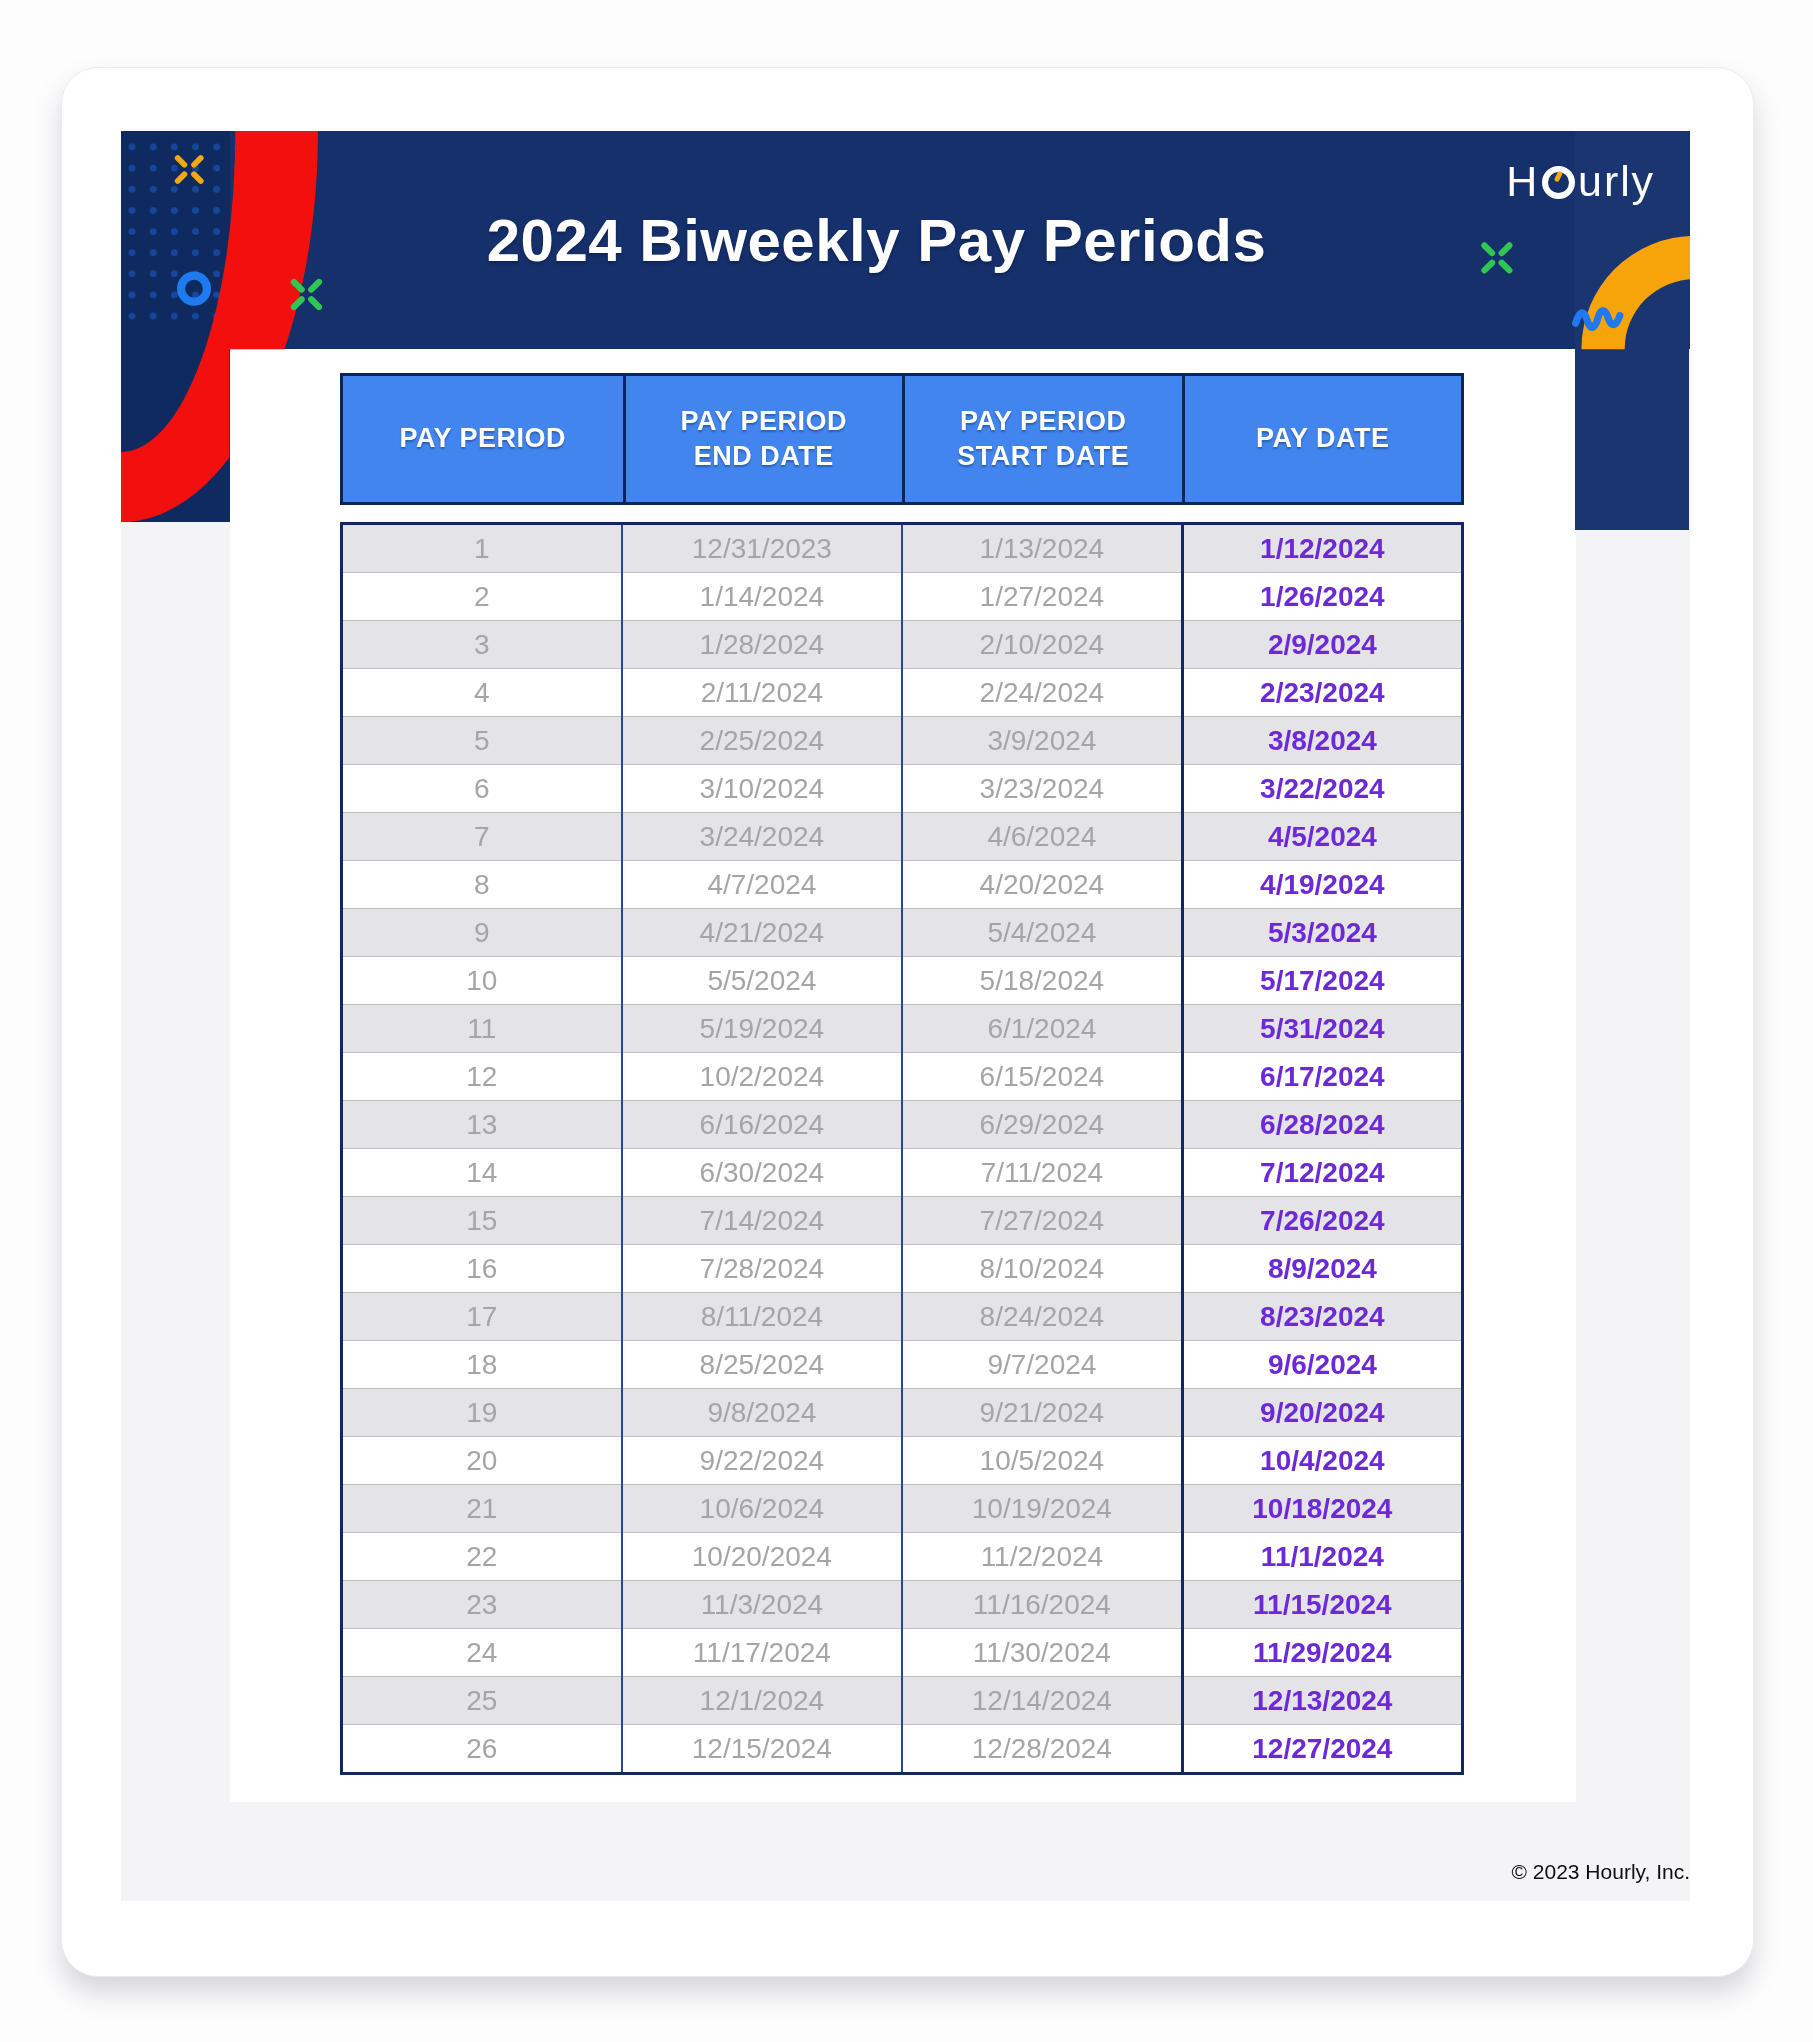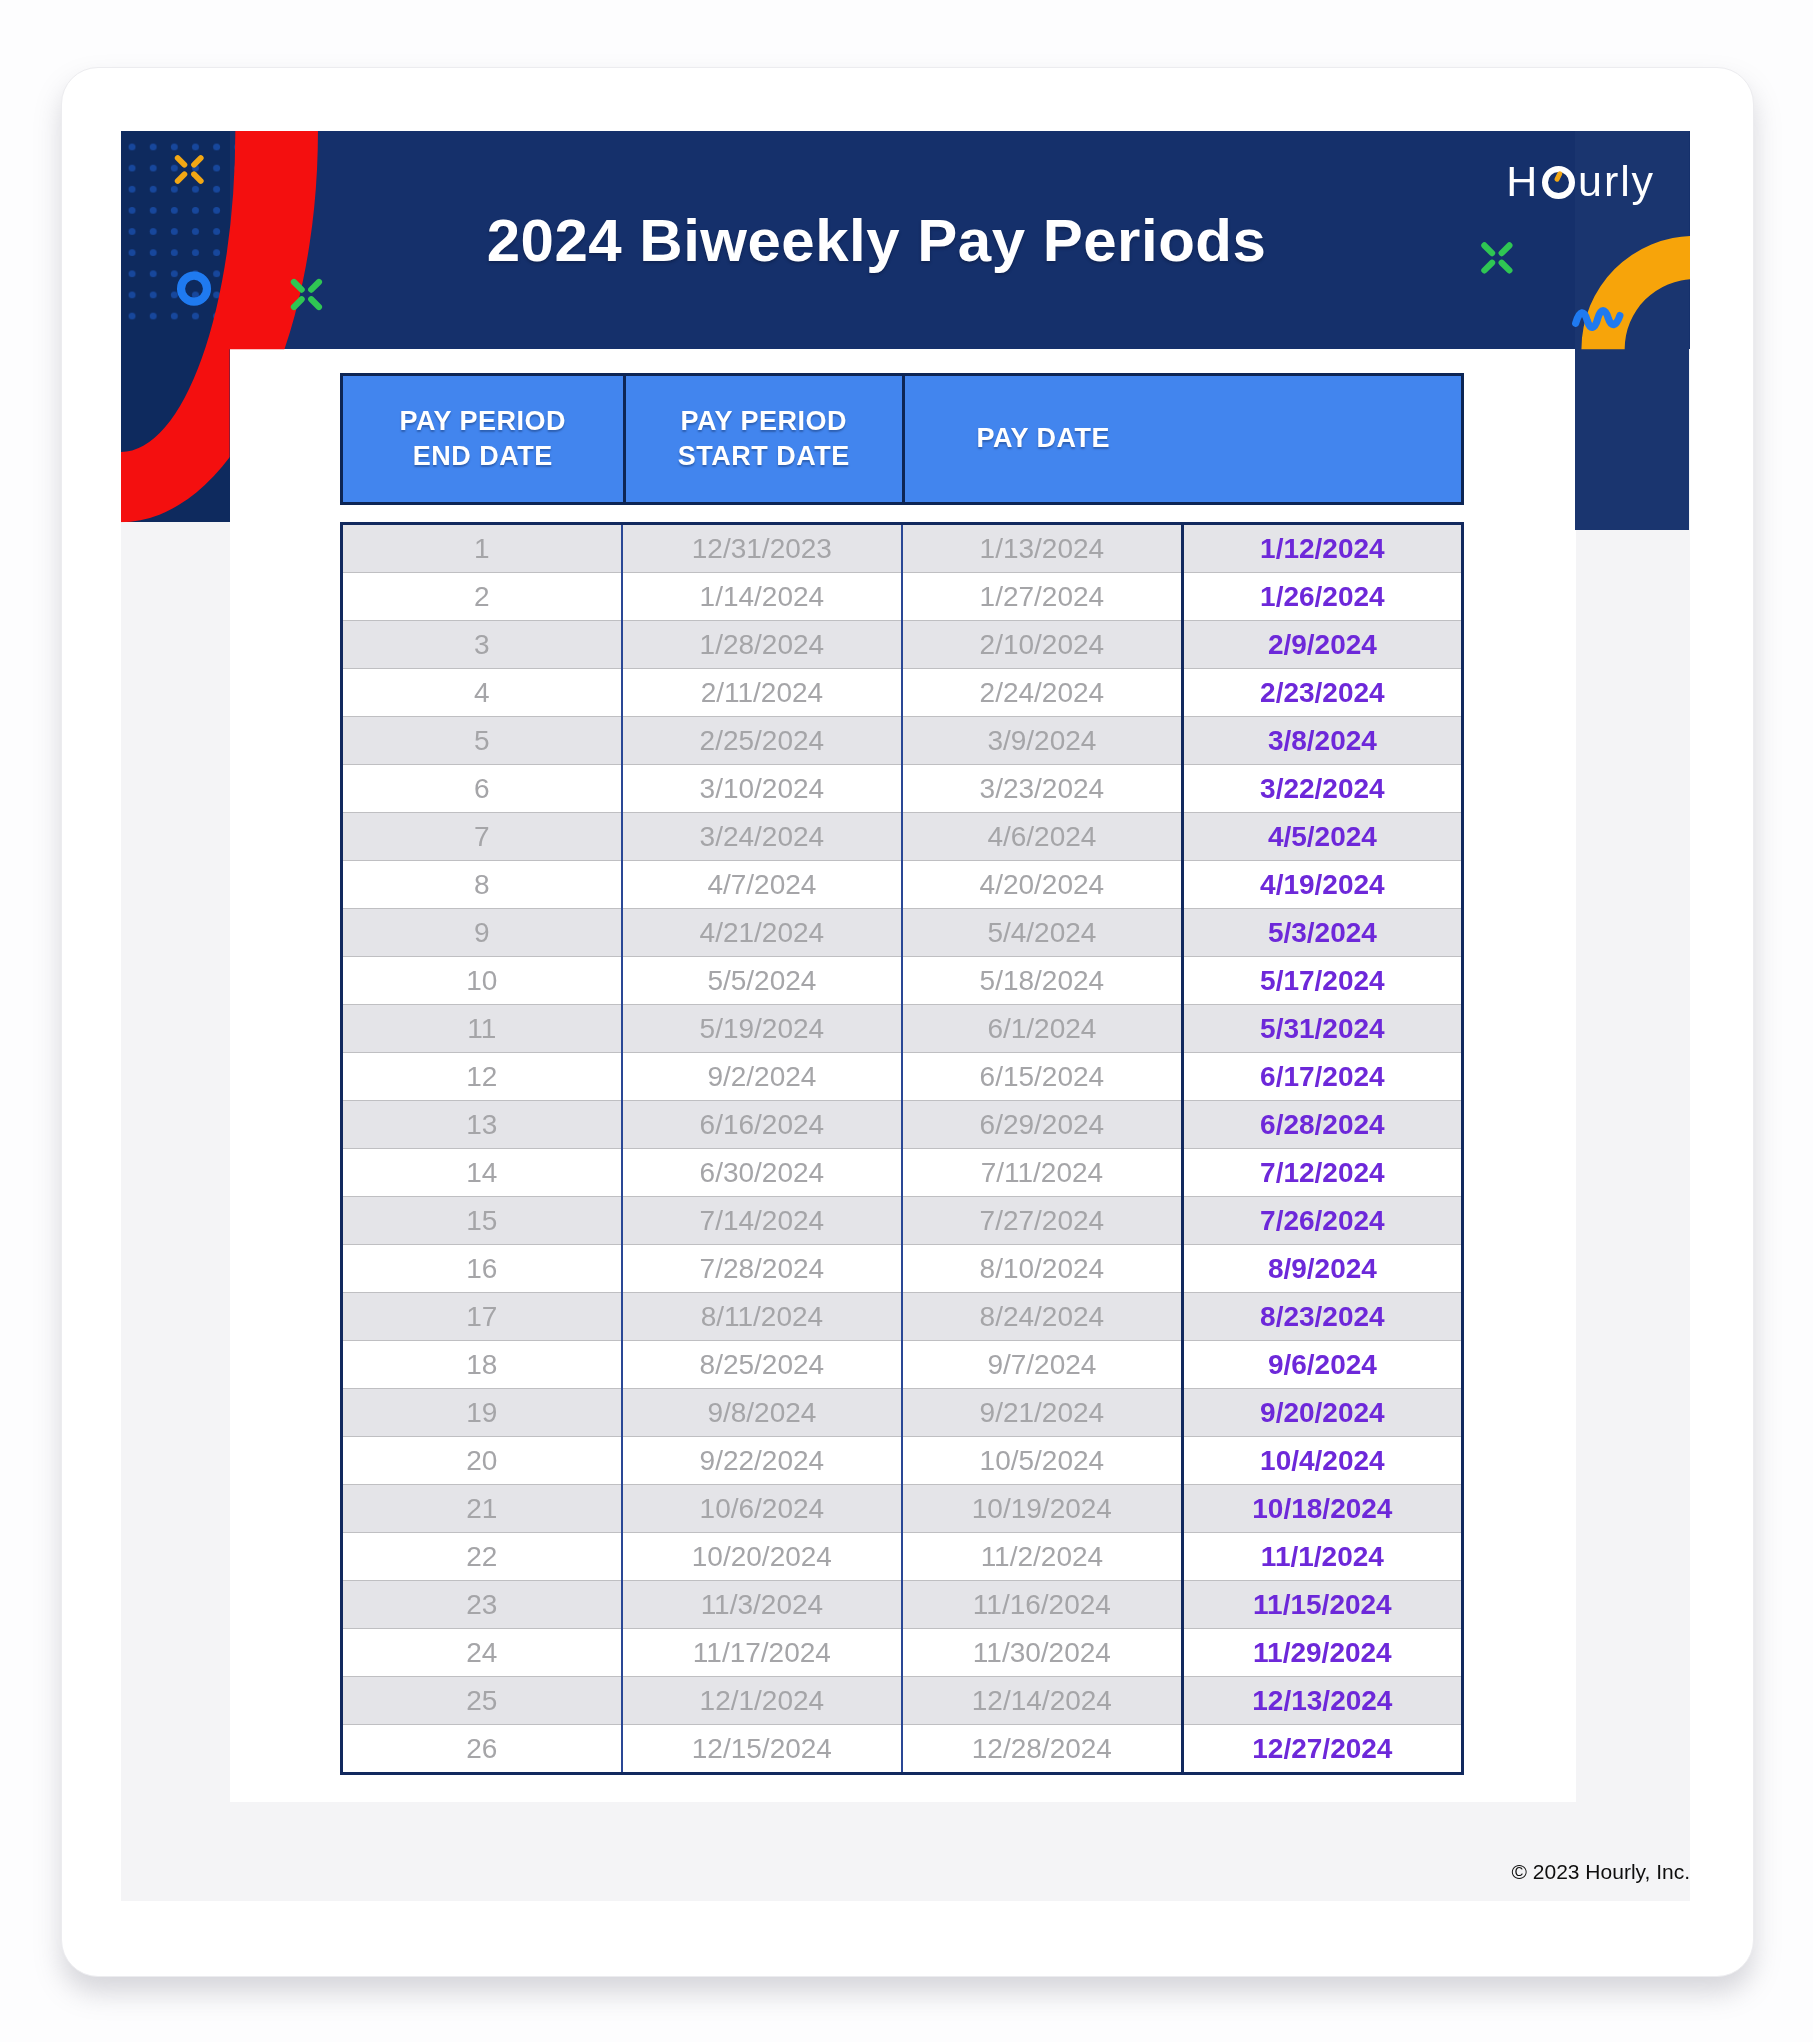--- a/index.html
+++ b/index.html
@@ -99,20 +99,21 @@
       <div class="logo">
         <span>H</span>
         <span class="logo-o">
           <span class="logo-hand"></span>
         </span>
         <span>urly</span>
       </div>
 
       <div class="table-area">
         <div class="thead">
+          <div class="th">PAY PERIOD</div>
           <div class="th">PAY PERIOD END DATE</div>
           <div class="th">PAY PERIOD START DATE</div>
           <div class="th">PAY DATE</div>
         </div>
         <table class="tbody">
           <tbody>
               <tr>
                 <td class="c0">1</td>
                 <td class="c1">12/31/2023</td>
                 <td class="c2">1/13/2024</td>
@@ -173,21 +174,21 @@
                 <td class="c3">5/17/2024</td>
               </tr>
               <tr>
                 <td class="c0">11</td>
                 <td class="c1">5/19/2024</td>
                 <td class="c2">6/1/2024</td>
                 <td class="c3">5/31/2024</td>
               </tr>
               <tr>
                 <td class="c0">12</td>
-                <td class="c1">9/2/2024</td>
+                <td class="c1">10/2/2024</td>
                 <td class="c2">6/15/2024</td>
                 <td class="c3">6/17/2024</td>
               </tr>
               <tr>
                 <td class="c0">13</td>
                 <td class="c1">6/16/2024</td>
                 <td class="c2">6/29/2024</td>
                 <td class="c3">6/28/2024</td>
               </tr>
               <tr>

